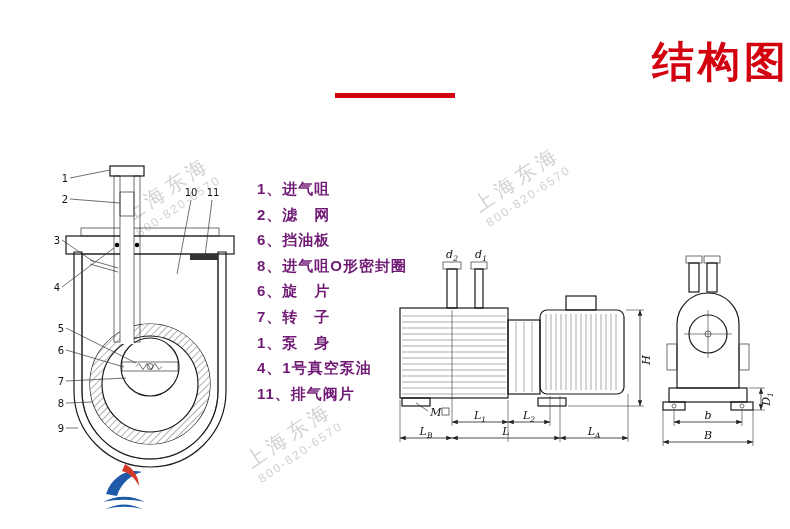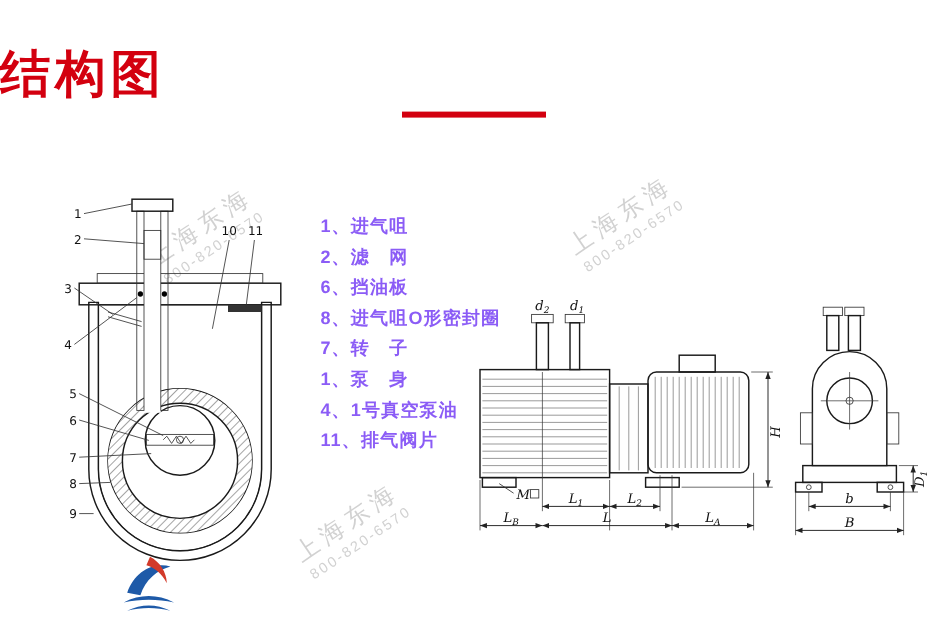--- a/index.html
+++ b/index.html
@@ -3,31 +3,31 @@
 <meta charset="utf-8">
 <style>
   * { margin:0; padding:0; box-sizing:border-box; }
   html,body { background:#fff; }
   #page {
     position:relative; width:790px; height:529px; background:#fff; overflow:hidden;
     font-family:"Liberation Sans","DejaVu Sans",sans-serif; color:#1a1a1a;
   }
   .abs { position:absolute; }
   .title {
-    position:absolute; top:34px; left:0; width:100%; text-align:left;
+    position:absolute; top:34px; left:0; width:100%; text-align:right;
     font-size:42px; font-weight:900; color:#d3000f; letter-spacing:4px;
   }
   .title-bar {
     position:absolute; top:93px; left:50%; transform:translateX(-50%);
     width:120px; height:5px; background:#d3000f;
   }
   .parts { position:absolute; left:257px; top:176px; }
   .part-row {
     height:25.6px; line-height:25.6px; font-size:15px; font-weight:700;
-    color:#8b5cf6; white-space:nowrap; letter-spacing:1px;margin-left:10px;
+    color:#701a75; white-space:nowrap; letter-spacing:1px;
   }
   .wm {
     position:absolute; transform:rotate(-34deg); transform-origin:left top;
     color:#c6c6c6; opacity:0.8; text-align:center; pointer-events:none; white-space:nowrap;
   }
   .wm-name  { font-size:20px; letter-spacing:5px; }
   .wm-phone { font-size:12px; letter-spacing:2px; }
   svg { overflow:visible; }
   svg text.callout { font-size:10px; fill:#111; font-family:"DejaVu Sans",sans-serif; }
   svg text.dim { font-size:11px; font-style:italic; fill:#111; font-family:"DejaVu Serif",serif; }
@@ -77,20 +77,21 @@
   </div>
 
   <div class="title">结构图</div>
   <div class="title-bar"></div>
 
   <div class="parts">
     <div class="part-row">1、进气咀</div>
     <div class="part-row">2、滤　网</div>
     <div class="part-row">6、挡油板</div>
     <div class="part-row">8、进气咀O形密封圈</div>
+    <div class="part-row">6、旋　片</div>
     <div class="part-row">7、转　子</div>
     <div class="part-row">1、泵　身</div>
     <div class="part-row">4、1号真空泵油</div>
     <div class="part-row">11、排气阀片</div>
   </div>
 
   <svg class="abs" style="left:26px; top:156px;" width="220" height="350" viewBox="0 0 220 350">
 
     <path class="thin" d="M56,98 L56,235 A68,68 0 0 0 192,235 L192,98 Z" fill="url(#oilhatch)"></path>
 

